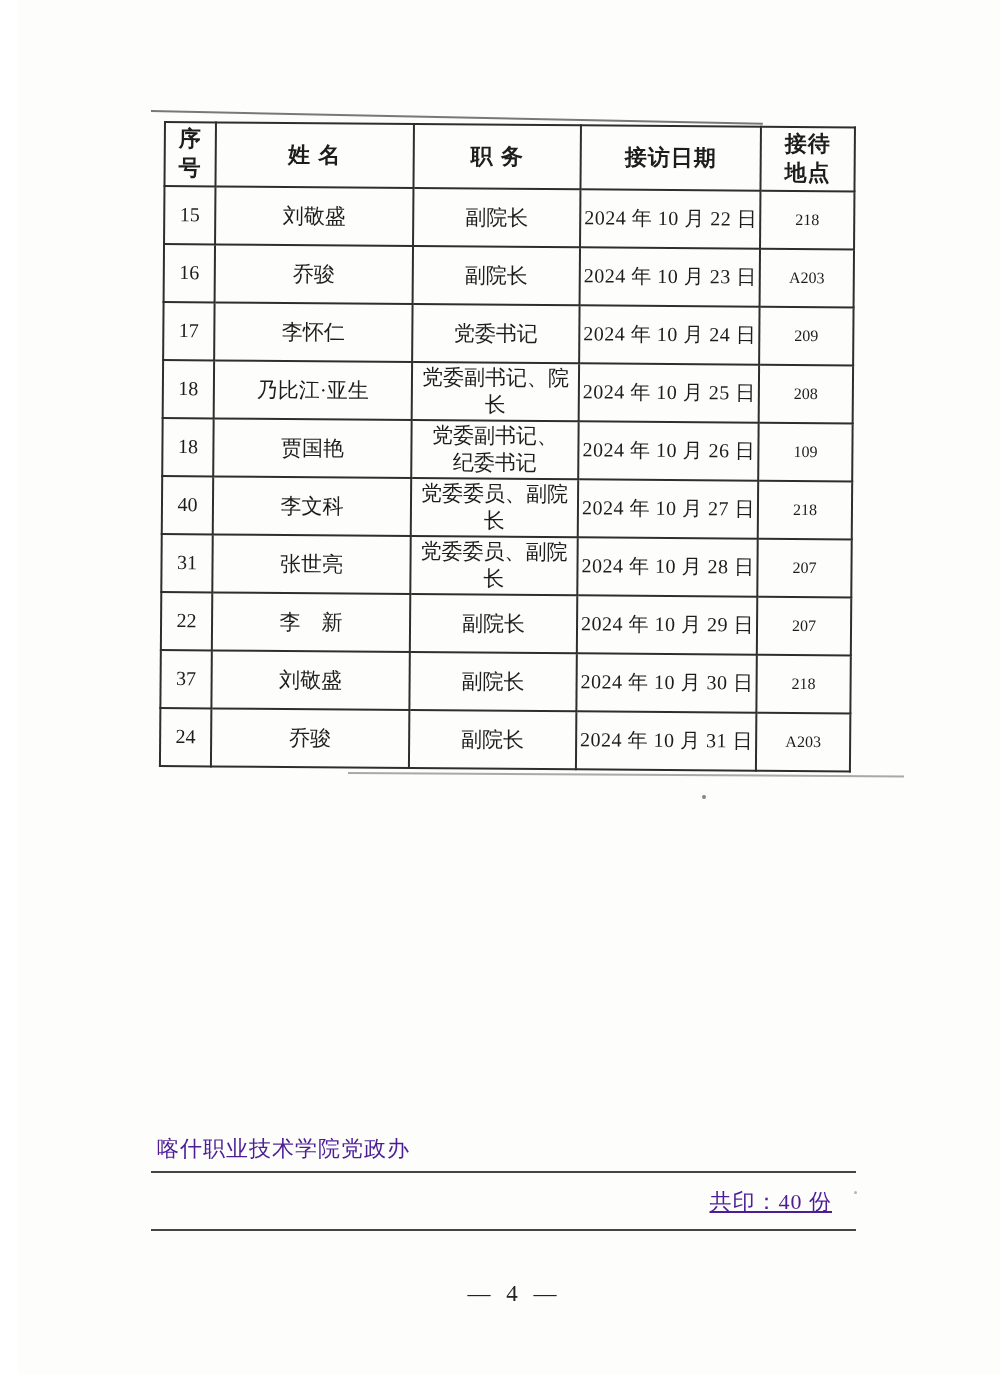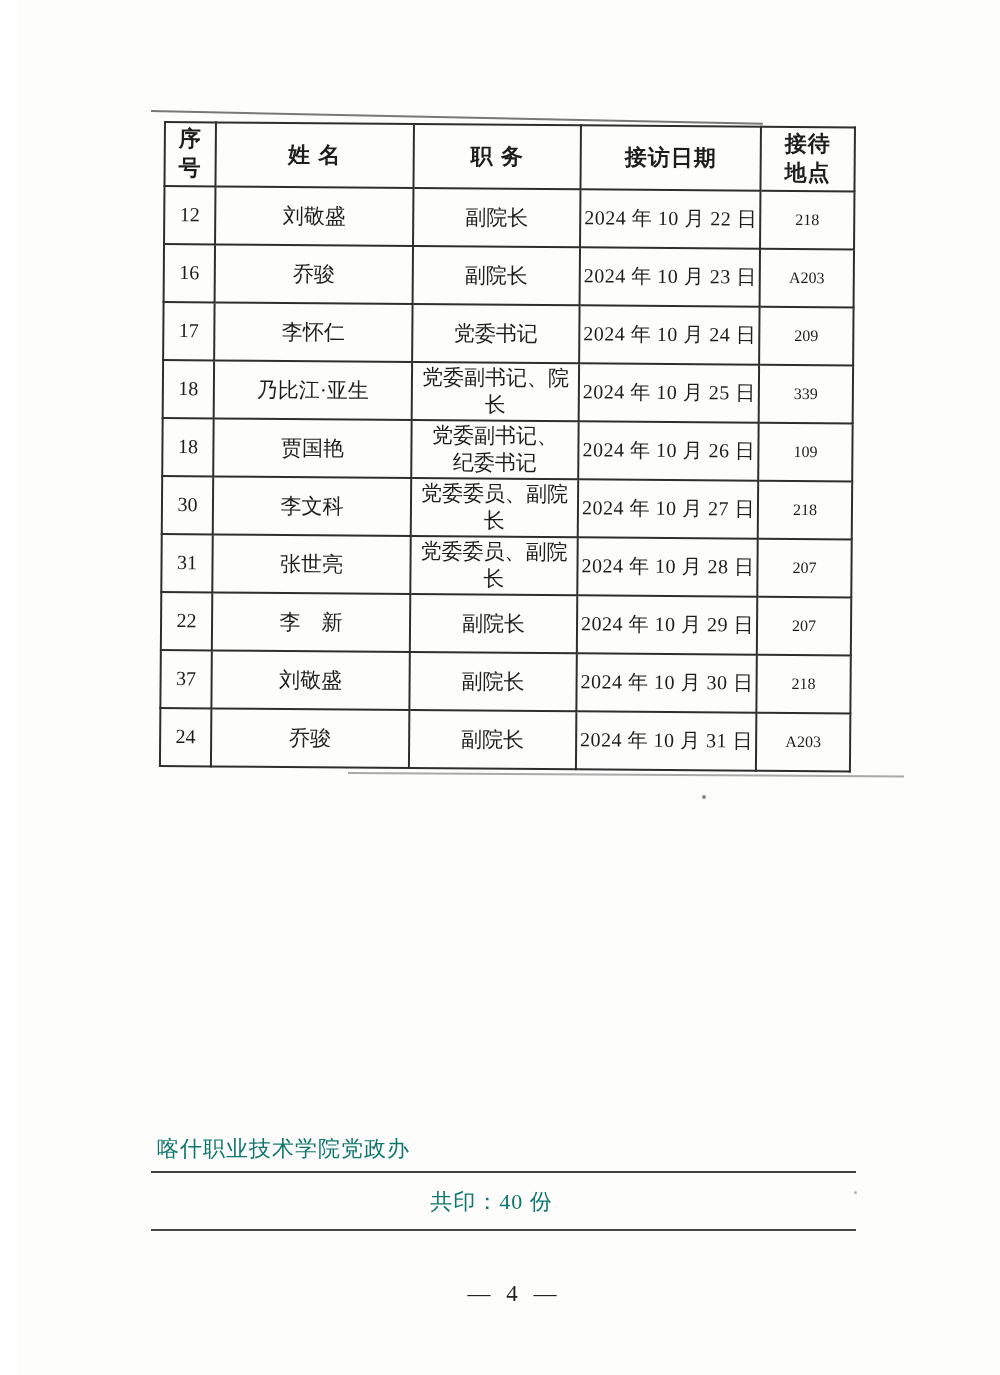--- a/index.html
+++ b/index.html
@@ -84,34 +84,35 @@
       rgba(120,120,120,0.03) 60%, rgba(120,120,120,0.10) 78%,
       rgba(120,120,120,0) 100%);
   }
 
   
   .footer {
     position: absolute;
     left: 133px; top: 1134px;
     width: 705px;
     font-size: 22px;
-    color: #0f766e;
+    color: #4c1d95;
   }
   .f-row1 {
     display: flex;
     justify-content: space-between;
     align-items: baseline;
     padding: 0 24px 7px 6px;
     letter-spacing: 1px;
   }
   .f-rule { height: 2px; background: #454545; }
   .f-row2 {
-    text-align: center;
+    text-align: right;
     padding: 14px 24px 12px 0;
     letter-spacing: 1px;
+    text-decoration: underline;
   }
 
   
   .page-num {
     position: absolute;
     top: 1281px; left: 0;
     width: 988px;
     text-align: center;
     font-size: 23px;
     word-spacing: 10px;
@@ -139,21 +140,21 @@
           <th>序号</th>
           <th>姓 名</th>
           <th>职 务</th>
           <th>接访日期</th>
           <th>接待
 地点</th>
         </tr>
       </thead>
       <tbody id="table-body">
           <tr>
-            <td class="cell-no">12</td>
+            <td class="cell-no">15</td>
             <td class="cell-name">刘敬盛</td>
             <td class="cell-position">副院长</td>
             <td class="cell-date">2024 年 10 月 22 日</td>
             <td class="cell-location">218</td>
           </tr>
           <tr>
             <td class="cell-no">16</td>
             <td class="cell-name">乔骏</td>
             <td class="cell-position">副院长</td>
             <td class="cell-date">2024 年 10 月 23 日</td>
@@ -165,32 +166,32 @@
             <td class="cell-position">党委书记</td>
             <td class="cell-date">2024 年 10 月 24 日</td>
             <td class="cell-location">209</td>
           </tr>
           <tr>
             <td class="cell-no">18</td>
             <td class="cell-name">乃比江·亚生</td>
             <td class="cell-position">党委副书记、院
 长</td>
             <td class="cell-date">2024 年 10 月 25 日</td>
-            <td class="cell-location">339</td>
+            <td class="cell-location">208</td>
           </tr>
           <tr>
             <td class="cell-no">18</td>
             <td class="cell-name">贾国艳</td>
             <td class="cell-position">党委副书记、
 纪委书记</td>
             <td class="cell-date">2024 年 10 月 26 日</td>
             <td class="cell-location">109</td>
           </tr>
           <tr>
-            <td class="cell-no">30</td>
+            <td class="cell-no">40</td>
             <td class="cell-name">李文科</td>
             <td class="cell-position">党委委员、副院
 长</td>
             <td class="cell-date">2024 年 10 月 27 日</td>
             <td class="cell-location">218</td>
           </tr>
           <tr>
             <td class="cell-no">31</td>
             <td class="cell-name">张世亮</td>
             <td class="cell-position">党委委员、副院

